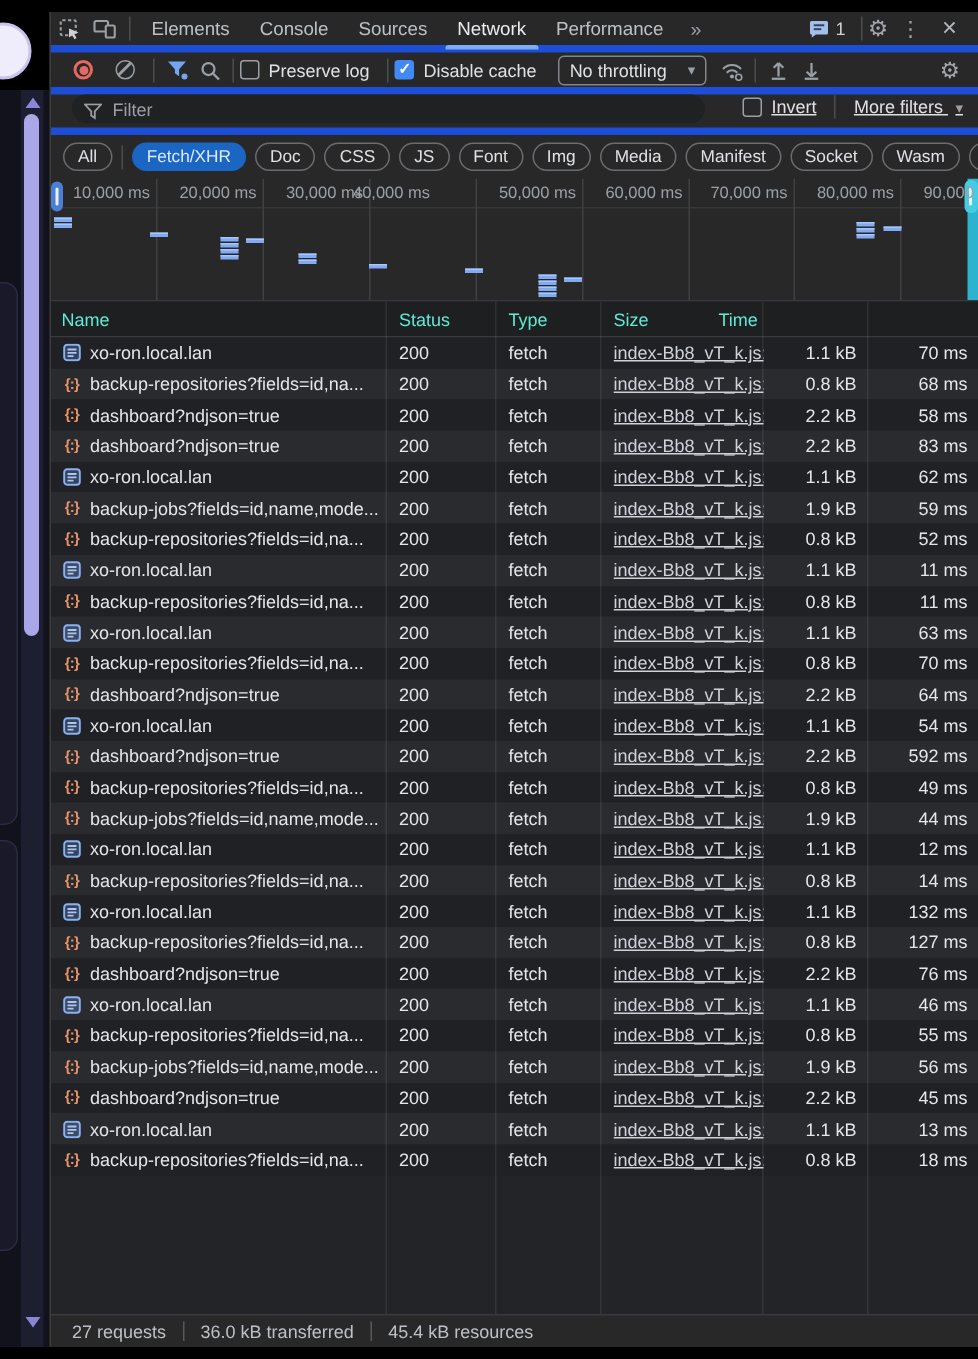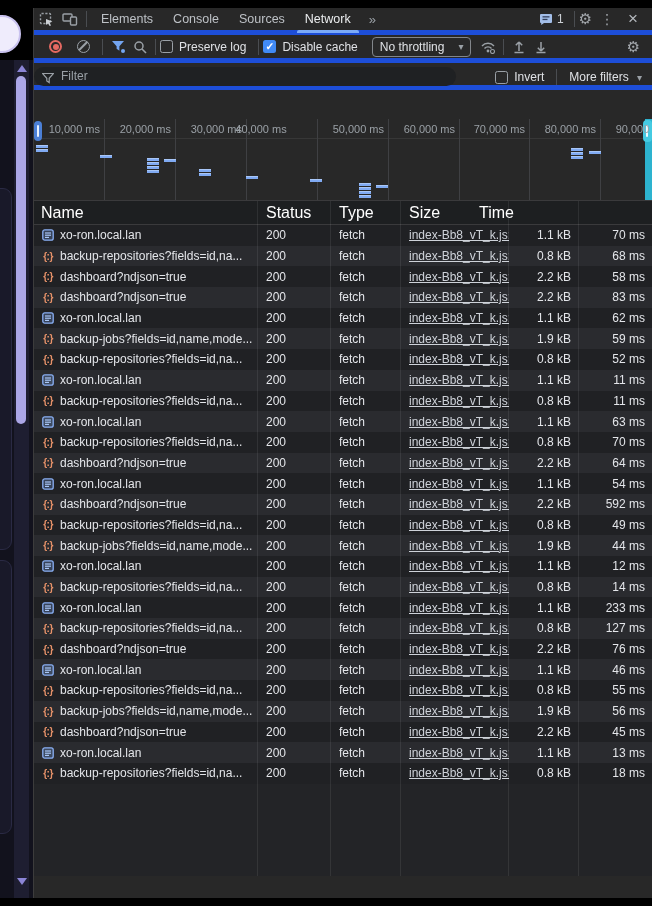--- a/index.html
+++ b/index.html
@@ -44,21 +44,21 @@
   .clear-btn { width:13px; height:13px; border-radius:50%; border:1.5px solid #9aa0a6; position:relative; margin:0 8px; cursor:pointer; flex:none;}
   .clear-btn::after { content:""; position:absolute; left:-1px; top:4.3px; width:12px; height:1.5px; background:#9aa0a6; transform:rotate(-45deg); }
   .cb { width:13px; height:13px; border:1.5px solid #9aa0a6; border-radius:2.5px; flex:none; cursor:pointer; }
   .cb.checked { border:none; background:#418af5; color:#fff; font-size:10.5px; line-height:13px; text-align:center; font-weight:bold; }
   .cb-label { font-size:12px; color:#dfe1e5; margin:0 8px 0 6px; white-space:nowrap; cursor:pointer; }
   .throttle { display:flex; align-items:center; height:20px; border:1px solid #82868b; border-radius:4px; padding:0 7px; font-size:12px; color:#dfe1e5; margin:0 6px; cursor:pointer; white-space:nowrap; }
   .throttle .caret { margin-left:14px; color:#9aa0a6; font-size:10px; }
   .icon-btn { display:flex; align-items:center; justify-content:center; width:22px; height:22px; cursor:pointer; flex:none; }
   .toolbar .gear-glyph { margin-left:auto; margin-right:12px; }
   
-  .filterbar { position:absolute; left:0; top:55px; width:100%; height:27px; display:flex; align-items:flex-end; padding:0 10px 0 0; }
+  .filterbar { position:absolute; left:0; top:55px; width:100%; height:27px; display:flex; align-items:flex-start; padding:0 10px 0 14px;text-decoration:underline; }
   .filter-wrap { position:relative; width:422px; height:19px; flex:none; }
   .filter-input { width:100%; height:100%; border:none; outline:none; border-radius:10px; background:#1f2123; color:#dfe1e5; font-size:12px; padding:0 8px 0 27px; font-family:"Liberation Sans",sans-serif; }
   .filter-input::placeholder { color:#9aa0a6; }
   .filter-funnel { position:absolute; left:8px; top:3.5px; }
   .fb-right { margin-left:auto; display:flex; align-items:center; }
   .morefilters { font-size:12px; color:#dfe1e5; white-space:nowrap; cursor:pointer; margin-left:8px; }
   .morefilters .caret { color:#9aa0a6; font-size:10px; margin-left:5px; }
   
   .chipbar { position:absolute; left:0; top:82px; width:100%; height:29px; display:flex; align-items:center; padding-left:8px; }
   .chip { height:19px; display:flex; align-items:center; padding:0 9px; border:1px solid #696c70; border-radius:10px; font-size:11.5px; color:#dfe1e5; margin-right:6px; cursor:pointer; white-space:nowrap; flex:none; }
@@ -69,21 +69,21 @@
   .ov-label { position:absolute; top:4px; height:13px; width:78px; text-align:right; font-size:11px; color:#9aa0a6; white-space:nowrap; }
   .ov-topline { position:absolute; left:0; right:0; top:19px; height:1px; background:rgba(255,255,255,0.07); }
   .ov-bar { position:absolute; width:12px; height:3px; background:#80aaf2; border-top:1px solid #a8c6f7; }
   .ov-handle-left { position:absolute; left:0; top:2px; width:8px; height:20px; border-radius:4px; background:#4b7fd6; cursor:ew-resize; }
   .ov-handle-left::after { content:""; position:absolute; left:3px; top:4px; width:2px; height:12px; background:#e8f0fe; border-radius:1px; }
   .ov-handle-right-bar { position:absolute; right:0; top:0; width:7px; height:100%; background:#2db3cf; cursor:ew-resize; }
   .ov-handle-right-pill { position:absolute; right:0; top:1px; width:9px; height:22px; border-radius:4px; background:#45cbe2; cursor:ew-resize; }
   .ov-handle-right-pill::after { content:""; position:absolute; left:3px; top:5px; width:2px; height:12px; background:#f0fbff; border-radius:1px; }
   
   .gridarea { position:absolute; left:0; top:193px; width:100%; height:675px; background:#232427; overflow:hidden; }
-  .thead { position:absolute; left:0; top:0; width:100%; height:24px; background:#1d1f21; border-bottom:1px solid #3a3a3c; display:flex; font-size:16px; color:#ffffff; align-items:center; }
+  .thead { position:absolute; left:0; top:0; width:100%; height:24px; background:#1d1f21; border-bottom:1px solid #3a3a3c; display:flex; font-size:12px; color:#5eead4; align-items:center; }
   .hc { height:100%; display:flex; align-items:center; padding-left:8px; cursor:pointer; flex:none; }
   .hc.first { padding-left:7px; }
   .rows { position:absolute; left:0; top:24px; width:100%; }
   .row { display:flex; width:100%; height:20.7px; font-size:12px; color:#e4e6ea; align-items:center; cursor:pointer; }
   .row.dark { background:#202124; }
   .row.light { background:#2a2b2f; }
   .c { height:100%; display:flex; align-items:center; overflow:hidden; white-space:nowrap; flex:none; }
   .c.name { padding-left:6px; }
   .c.pad { padding-left:8px; }
   .c.num { justify-content:flex-end; padding-right:8px; }
@@ -135,20 +135,23 @@
             <span class="tab-label">Elements</span>
           </div>
           <div class="tab">
             <span class="tab-label">Console</span>
           </div>
           <div class="tab">
             <span class="tab-label">Sources</span>
           </div>
           <div class="tab active">
             <span class="tab-label">Network</span>
+          </div>
+          <div class="tab">
+            <span class="tab-label">Performance</span>
           </div>
         </div>
       <span class="more-tabs">»</span>
       <div class="tab-right">
         <span class="issues">
           <svg width="14" height="13" viewBox="0 0 14 13">
               <path d="M1 2 q0-1 1-1 h10 q1 0 1 1 v7 q0 1-1 1 H5 L2.2 12 V10 H2 q-1 0-1-1 Z" fill="#a3bee8"></path>
               <rect x="3.5" y="3.2" width="7" height="1.3" fill="#33405c"></rect>
               <rect x="3.5" y="5.8" width="5" height="1.3" fill="#33405c"></rect>
             </svg>
@@ -224,20 +227,35 @@
         <span class="cb"></span>
         <span class="cb-label">Invert</span>
         <div class="vsep"></div>
         <span class="morefilters">
           <span>More filters</span>
           <span class="caret">▾</span>
         </span>
       </div>
     </div>
 
+    <div class="chipbar" id="chipbar">
+        <div class="chip">All</div>
+        <div class="vsep" style="margin: 0px 6px 0px 0px;"></div>
+        <div class="chip selected">Fetch/XHR</div>
+        <div class="chip">Doc</div>
+        <div class="chip">CSS</div>
+        <div class="chip">JS</div>
+        <div class="chip">Font</div>
+        <div class="chip">Img</div>
+        <div class="chip">Media</div>
+        <div class="chip">Manifest</div>
+        <div class="chip">Socket</div>
+        <div class="chip">Wasm</div>
+        <div class="chip">Other</div>
+      </div>
 
     <div class="overview" id="overview">
       <div class="ov-topline"></div>
       <div class="ov-handle-left"></div>
       <div class="ov-handle-right-bar"></div>
       <div class="ov-handle-right-pill"></div>
     <div class="ov-line" style="left: 70px;"></div>
         <div class="ov-label" style="left: -12px;">10,000 ms</div>
         <div class="ov-line" style="left: 141px;"></div>
         <div class="ov-label" style="left: 59px;">20,000 ms</div>
@@ -597,21 +615,21 @@
                 </svg>
               </span>
               <span class="ntext">xo-ron.local.lan</span>
             </div>
     <div class="c pad status" style="width: 73px;">200</div>
     <div class="c pad type" style="width: 70px;">fetch</div>
     <div class="c pad initiator" style="width: 108px;">
               <span class="ilink">index-Bb8_vT_k.js:49</span>
             </div>
     <div class="c num size" style="width: 70px;">1.1 kB</div>
-    <div class="c num time" style="width: 74px;">233 ms</div>
+    <div class="c num time" style="width: 74px;">132 ms</div>
   </div>
           <div class="row light">
     <div class="c name" style="width: 224px;">
               <span class="ric">
                 <span class="fetch-glyph">{:}</span>
               </span>
               <span class="ntext">backup-repositories?fields=id,na...</span>
             </div>
     <div class="c pad status" style="width: 73px;">200</div>
     <div class="c pad type" style="width: 70px;">fetch</div>
@@ -739,14 +757,21 @@
         </div>
       <div id="colseps">
           <div class="colsep" style="left: 223px;"></div>
           <div class="colsep" style="left: 296px;"></div>
           <div class="colsep" style="left: 366px;"></div>
           <div class="colsep" style="left: 474px;"></div>
           <div class="colsep" style="left: 544px;"></div>
         </div>
     </div>
 
+    <div class="statusbar" id="statusbar">
+        <span class="sb-item">27 requests</span>
+        <div class="sb-sep"></div>
+        <span class="sb-item">36.0 kB transferred</span>
+        <div class="sb-sep"></div>
+        <span class="sb-item">45.4 kB resources</span>
+      </div>
   </div>
 </div>
 
 </body></html>

